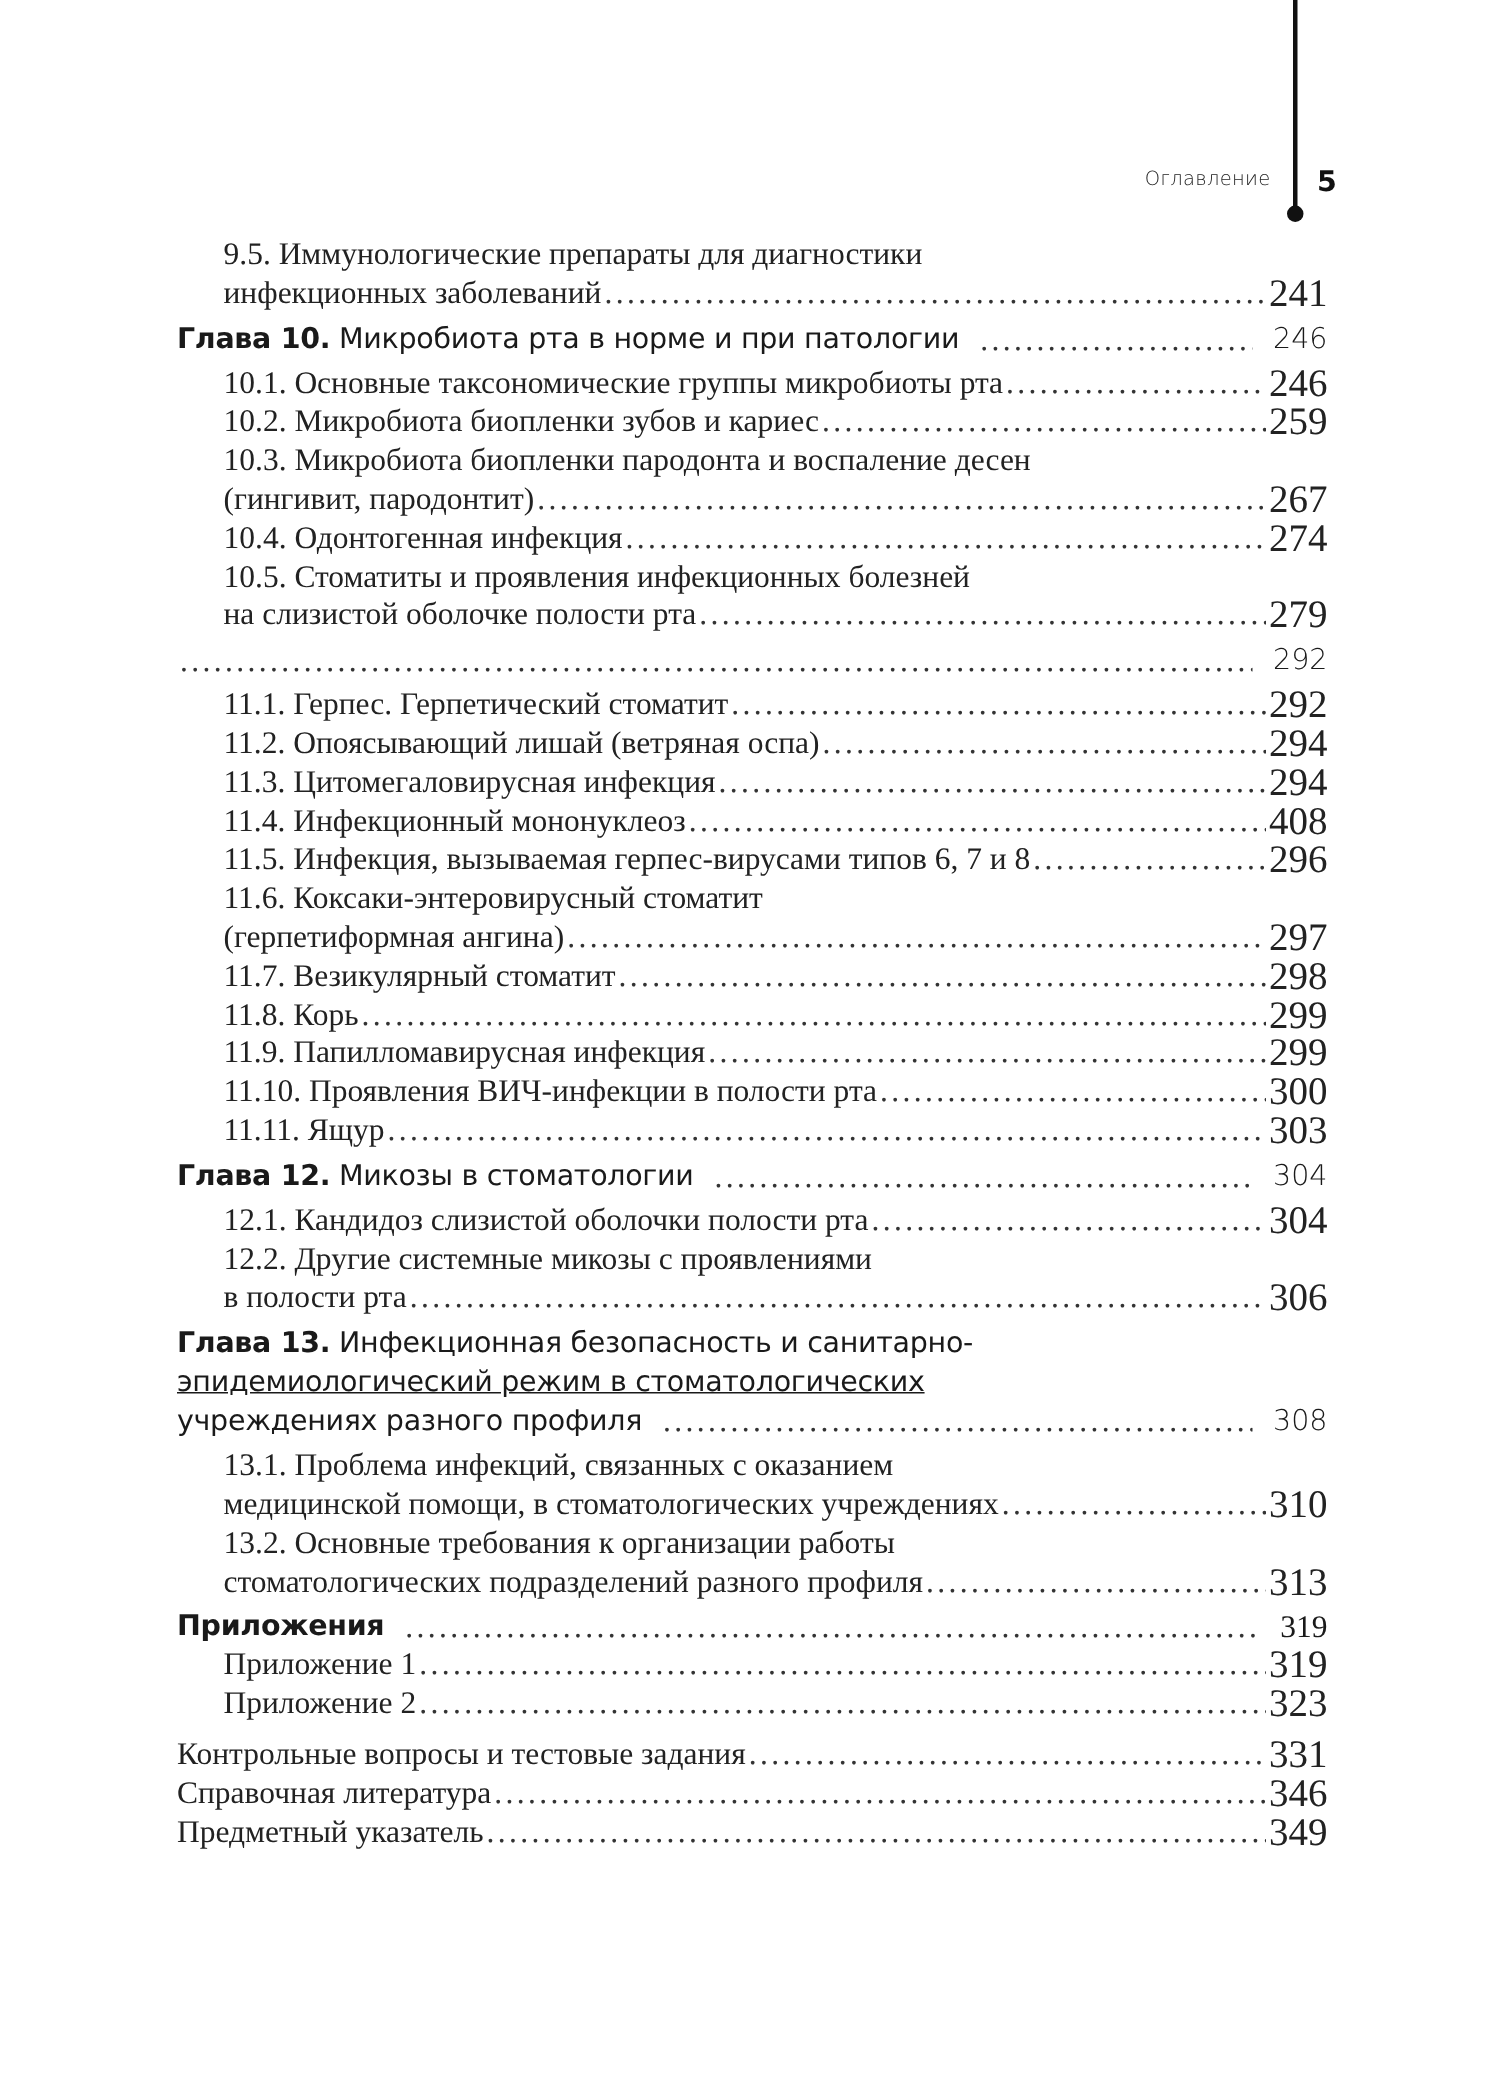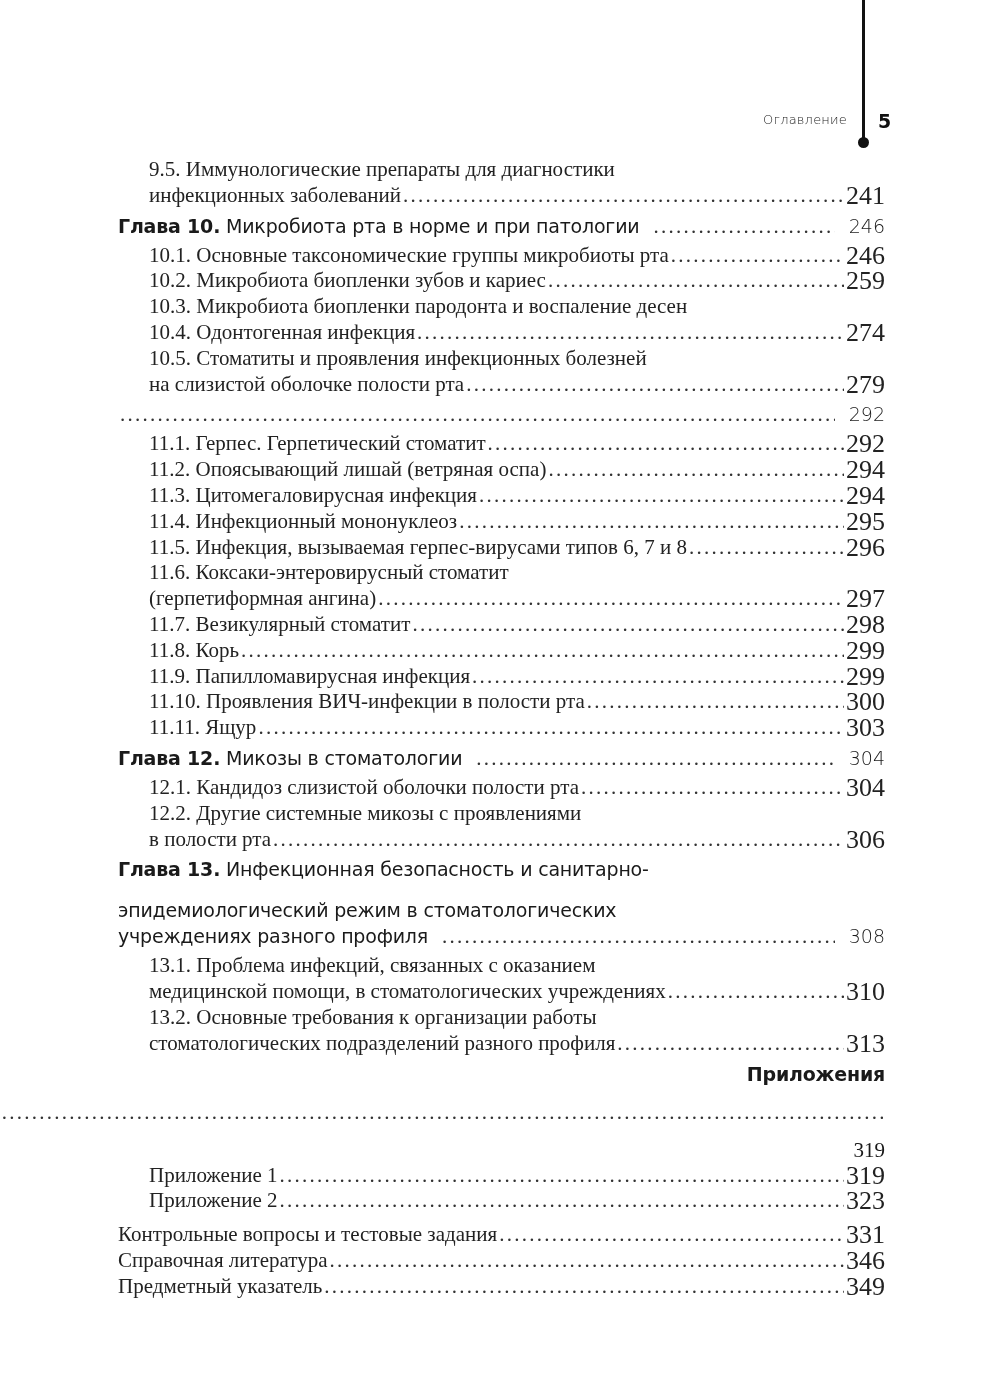--- a/index.html
+++ b/index.html
@@ -53,20 +53,25 @@
   </div>
   <div class="row sub">
     <span class="text">10.2. Микробиота биопленки зубов и кариес</span>
     <span class="dots"></span>
     <span class="pg">259</span>
   </div>
   <div class="row sub nofill">
     <span class="text">10.3. Микробиота биопленки пародонта и воспаление десен</span>
   </div>
   <div class="row sub">
+    <span class="text">(гингивит, пародонтит)</span>
+    <span class="dots"></span>
+    <span class="pg">267</span>
+  </div>
+  <div class="row sub">
     <span class="text">10.4. Одонтогенная инфекция</span>
     <span class="dots"></span>
     <span class="pg">274</span>
   </div>
   <div class="row sub nofill">
     <span class="text">10.5. Стоматиты и проявления инфекционных болезней</span>
   </div>
   <div class="row sub">
     <span class="text">на слизистой оболочке полости рта</span>
     <span class="dots"></span>
@@ -89,21 +94,21 @@
     <span class="pg">294</span>
   </div>
   <div class="row sub">
     <span class="text">11.3. Цитомегаловирусная инфекция</span>
     <span class="dots"></span>
     <span class="pg">294</span>
   </div>
   <div class="row sub">
     <span class="text">11.4. Инфекционный мононуклеоз</span>
     <span class="dots"></span>
-    <span class="pg">295</span>
+    <span class="pg">408</span>
   </div>
   <div class="row sub">
     <span class="text">11.5. Инфекция, вызываемая герпес-вирусами типов 6, 7 и 8</span>
     <span class="dots"></span>
     <span class="pg">296</span>
   </div>
   <div class="row sub nofill">
     <span class="text">11.6. Коксаки-энтеровирусный стоматит</span>
   </div>
   <div class="row sub">
@@ -153,21 +158,21 @@
   </div>
   <div class="row sub">
     <span class="text">в полости рта</span>
     <span class="dots"></span>
     <span class="pg">306</span>
   </div>
 
   <div class="row head nofill" style="margin-bottom:0;">
     <span class="text"><span class="label">Глава 13.</span> <span>Инфекционная безопасность и санитарно-</span></span>
   </div>
-  <div class="row head nofill" style="margin-top:15px;margin-bottom:0;">
+  <div class="row head nofill" style="margin-top:0;margin-bottom:0;text-decoration:underline;">
     <span class="text">эпидемиологический режим в стоматологических</span>
   </div>
   <div class="row head" style="margin-top:0;">
     <span class="text">учреждениях разного профиля</span>
     <span class="dots"></span>
     <span class="pg">308</span>
   </div>
 
   <div class="row sub nofill">
     <span class="text">13.1. Проблема инфекций, связанных с оказанием</span>
@@ -179,21 +184,21 @@
   </div>
   <div class="row sub nofill">
     <span class="text">13.2. Основные требования к организации работы</span>
   </div>
   <div class="row sub">
     <span class="text">стоматологических подразделений разного профиля</span>
     <span class="dots"></span>
     <span class="pg">313</span>
   </div>
 
-  <div class="row head" style="margin-bottom:0;flex-direction:column;">
+  <div class="row head" style="margin-bottom:0;">
     <span class="text"><span class="label">Приложения</span></span>
     <span class="dots"></span>
     <span class="pg" style="font-family:'Liberation Serif',serif;font-size:21px;">319</span>
   </div>
   <div class="row sub">
     <span class="text">Приложение 1</span>
     <span class="dots"></span>
     <span class="pg">319</span>
   </div>
   <div class="row sub">

